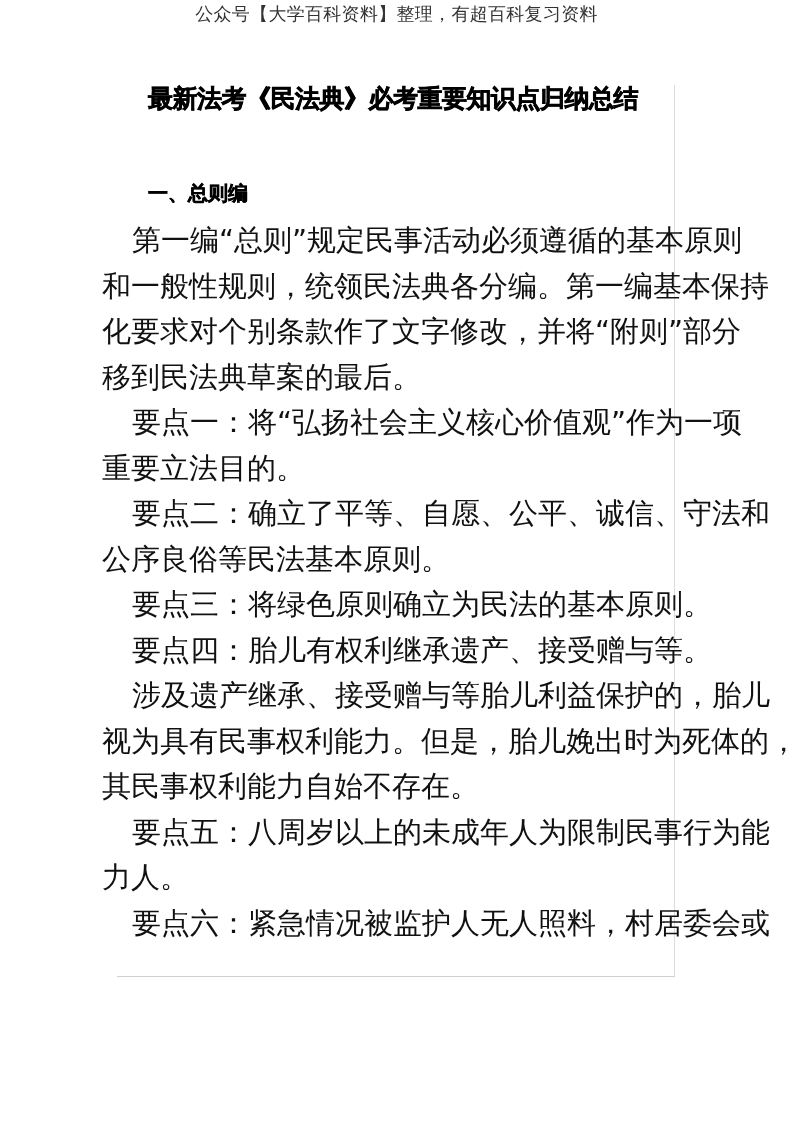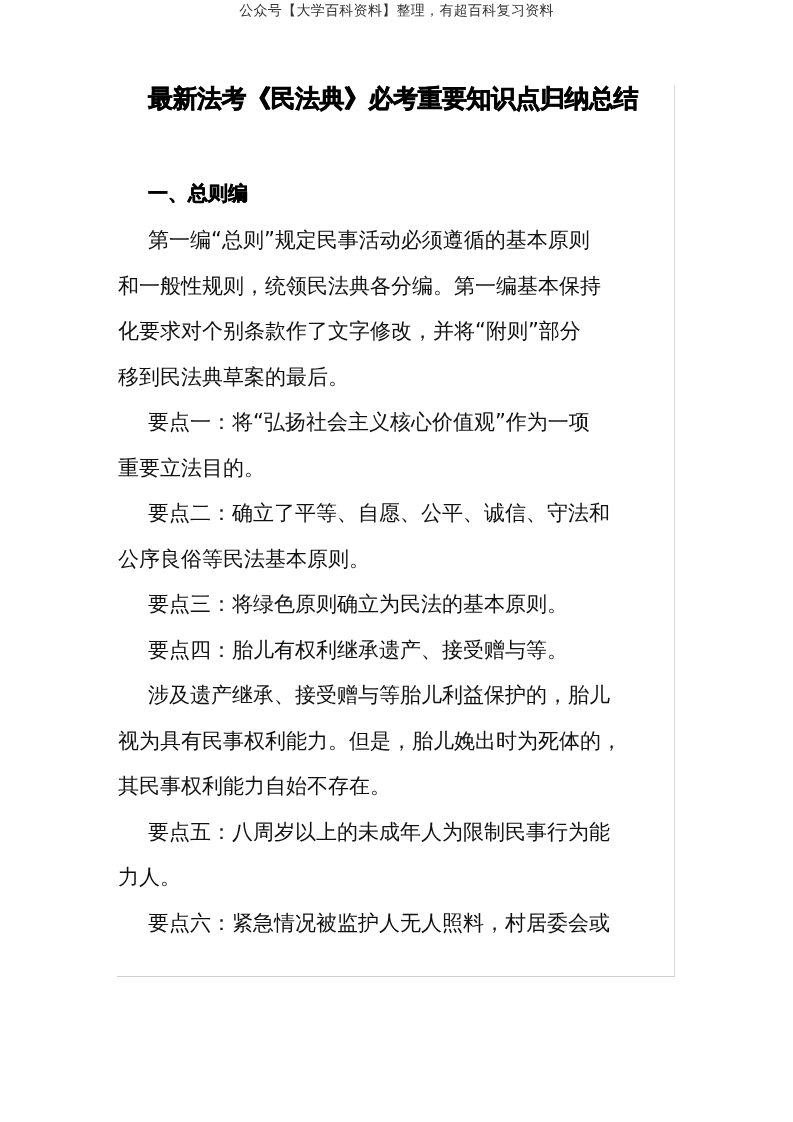--- a/index.html
+++ b/index.html
@@ -1,27 +1,27 @@
 <!DOCTYPE html>
 <html><head>
 <meta charset="utf-8">
 <style>
   html, body { margin: 0; padding: 0; background: #ffffff; }
   body { width: 793px; height: 1122px; position: relative; overflow: hidden;
          font-family: "DejaVu Sans", "Liberation Sans", sans-serif; color: #111; }
   .header { position: absolute; top: 2px; left: 0; width: 793px; text-align: center;
-            font-family: Liberation Sans, sans-serif; font-size: 14px; color: #333;
+            font-family: Liberation Sans, sans-serif; font-size: 18px; color: #333;
             letter-spacing: 0.3px; }
   .frame-right { position: absolute; left: 674px; top: 85px; width: 1px; height: 892px; background: #dcdcdc; }
   .frame-bottom { position: absolute; left: 117px; top: 976px; width: 558px; height: 1px; background: #cfcfcf; }
   .title { position: absolute; top: 82px; left: 148px; width: 530px; font-size: 25px; font-weight: bold;
            letter-spacing: -0.5px; white-space: nowrap; color: #000; -webkit-text-stroke: 0.6px #000; }
   .heading { position: absolute; top: 180px; left: 148px; font-size: 20px; font-weight: bold; color: #000000;
              -webkit-text-stroke: 0.5px #000; }
-  .body-text { position: absolute; top: 218px; left: 118px; width: 560px; font-size: 21px;
+  .body-text { position: absolute; top: 218px; left: 102px; width: 560px; font-size: 29px;
                line-height: 45.5px; color: #111; }
   .para { margin: 0; text-indent: 30px; text-align: justify; text-align-last: left; }
   .line { display: block; white-space: nowrap; }
 </style>
 </head>
 <body>
 
 <div class="header">公众号【大学百科资料】整理，有超百科复习资料</div>
 
 <div class="frame-right"></div>

